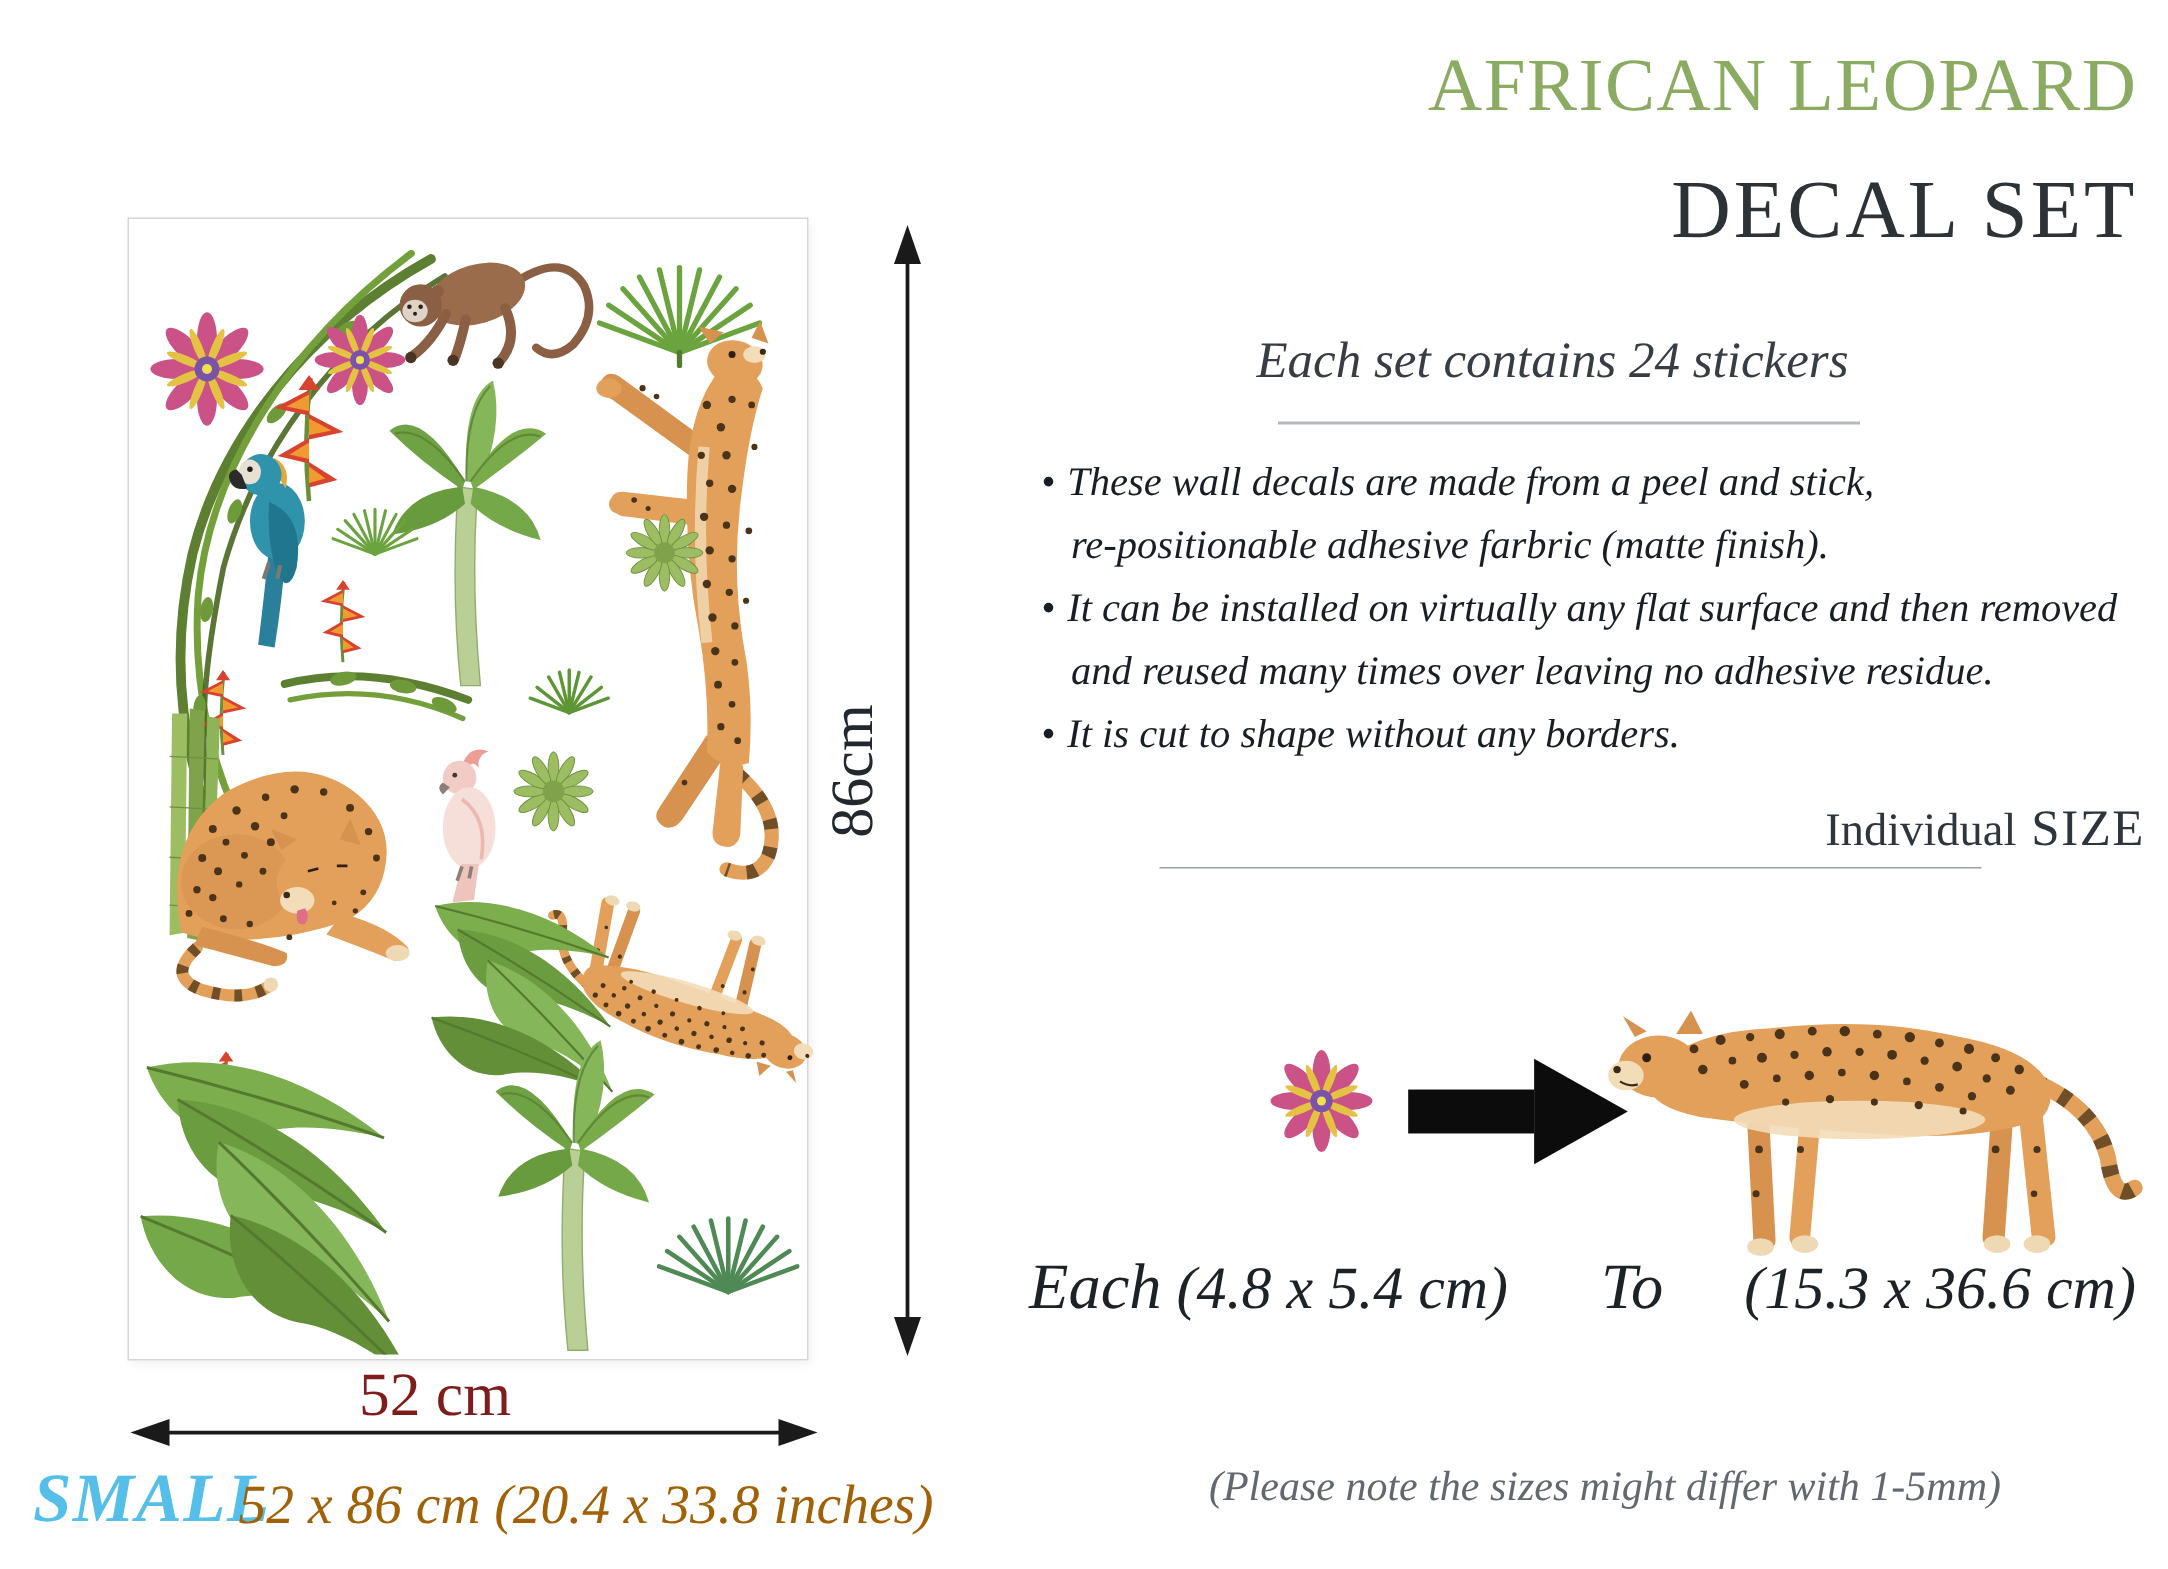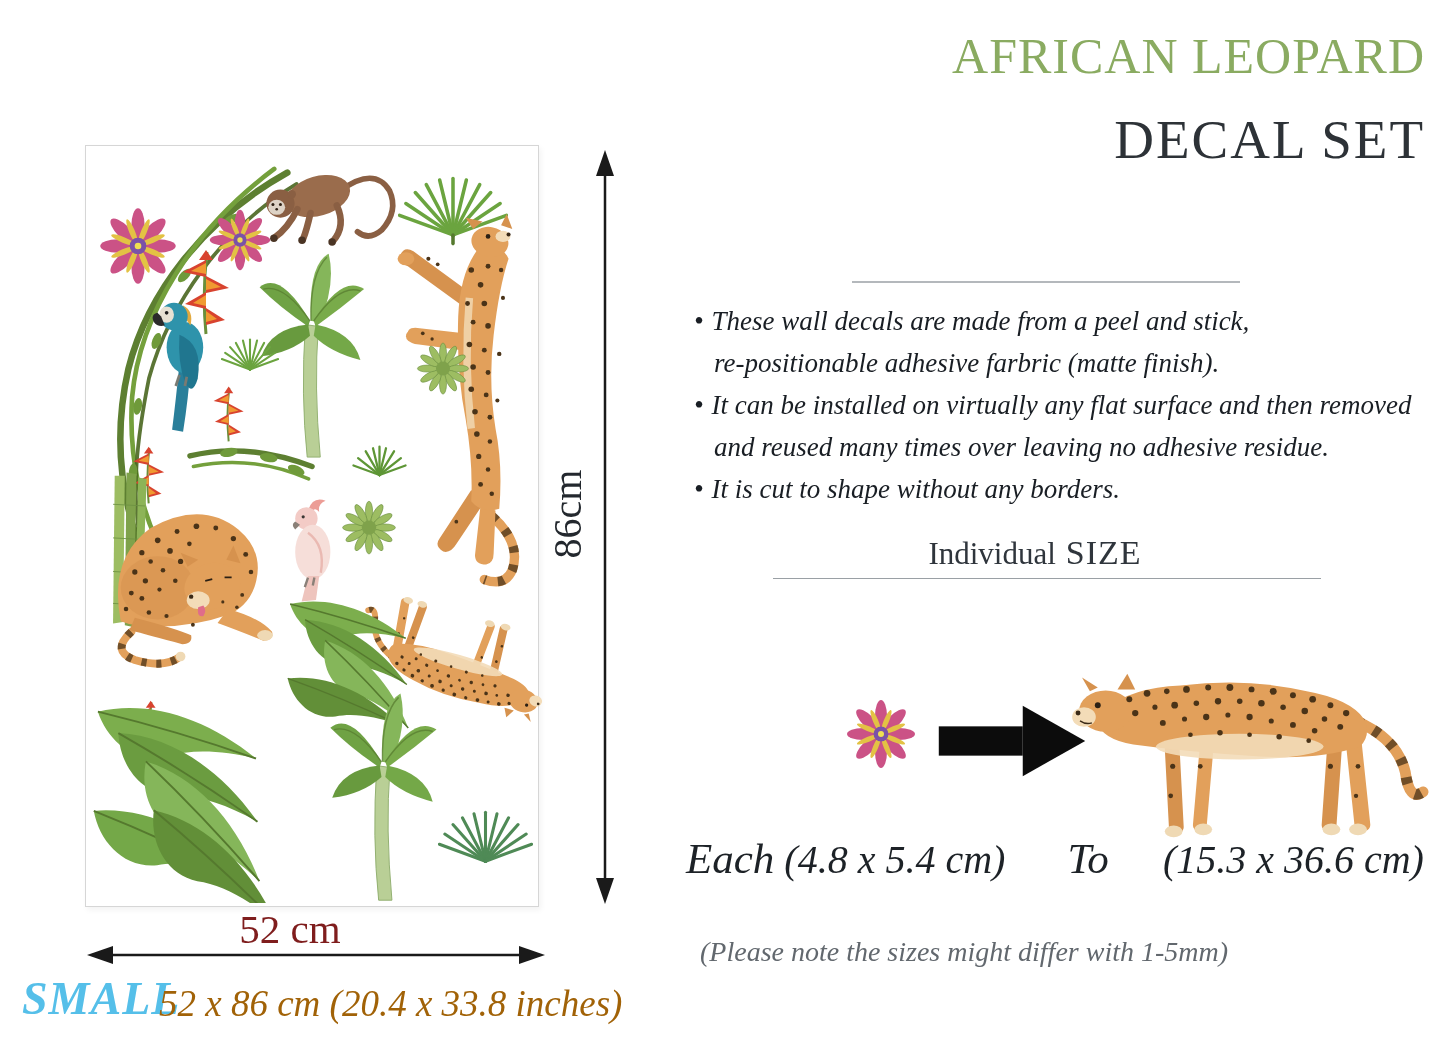--- a/index.html
+++ b/index.html
@@ -16,29 +16,29 @@
   .subtitle{position:absolute;left:600px;top:108px;width:825px;text-align:right;
          font-size:55px;letter-spacing:2px;color:#2d3237;font-weight:400;}
   .contains{position:absolute;left:640px;top:222px;width:790px;text-align:center;
          font-size:34px;font-style:italic;color:#383d44;}
   .contains-rule{position:absolute;left:852px;top:281px;width:388px;height:2px;background:#b4b8bc;}
   .bullets{position:absolute;left:694px;top:300px;width:760px;font-size:27px;line-height:42px;
          font-style:italic;color:#191e24;}
   .b-line{white-space:nowrap;}
   .b-cont{padding-left:20px;white-space:nowrap;}
   .bullet-mark{margin-right:8px;}
-  .ind-size{position:absolute;left:640px;top:534px;width:790px;text-align:center;color:#2f353c;}
+  .ind-size{position:absolute;left:640px;top:534px;width:790px;text-align:right;color:#2f353c;}
   .ind-word{font-size:31px;}
   .ind-caps{font-size:34px;letter-spacing:1px;margin-left:10px;}
   .size-rule{position:absolute;left:773px;top:578px;width:548px;height:1px;background:#9aa0a5;}
   .fromto{position:absolute;left:686px;top:834px;width:756px;font-size:40px;font-style:italic;
          color:#1d2227;white-space:nowrap;}
   .fromto .lbl{font-size:43px;}
   .to-gap{margin-left:52px;margin-right:44px;}
-  .note{position:absolute;left:700px;top:936px;width:740px;text-align:left;font-size:28px;
+  .note{position:absolute;left:700px;top:976px;width:740px;text-align:center;font-size:28px;
          font-style:italic;color:#62686e;}
   
   .h-label{position:absolute;left:505px;top:492px;width:122px;height:44px;text-align:center;
          font-size:40px;color:#23282e;transform:rotate(-90deg);}
   .w-label{position:absolute;left:160px;top:905px;width:260px;text-align:center;
          font-size:41px;color:#7f1d1d;}
   
   .footer-name{position:absolute;left:22px;top:972px;font-size:46px;font-style:italic;
          font-weight:700;color:#55bfe9;letter-spacing:1px;}
   .footer-spec{position:absolute;left:159px;top:982px;font-size:37px;font-style:italic;color:#a16207;}
@@ -553,20 +553,21 @@
   <svg class="abs" style="left:85px;top:942px;" width="462" height="26" viewBox="0 0 462 26">
     <line x1="16" y1="13" x2="446" y2="13" stroke="#1a1a1a" stroke-width="2.5"></line>
     <polygon points="2,13 28,4 28,22" fill="#1a1a1a"></polygon>
     <polygon points="460,13 434,4 434,22" fill="#1a1a1a"></polygon>
   </svg>
   <div class="w-label">52 cm</div>
 
   <div class="title">AFRICAN LEOPARD</div>
   <div class="subtitle">DECAL SET</div>
 
+  <div class="contains">Each set contains 24 stickers</div>
   <div class="contains-rule"></div>
 
   <div class="bullets">
     <div class="b-line"><span class="bullet-mark">•</span><span>These wall decals are made from a peel and stick,</span></div>
     <div class="b-cont"><span>re-positionable adhesive farbric (matte finish).</span></div>
     <div class="b-line"><span class="bullet-mark">•</span><span>It can be installed on virtually any flat surface and then removed</span></div>
     <div class="b-cont"><span>and reused many times over leaving no adhesive residue.</span></div>
     <div class="b-line"><span class="bullet-mark">•</span><span>It is cut to shape without any borders.</span></div>
   </div>
 

